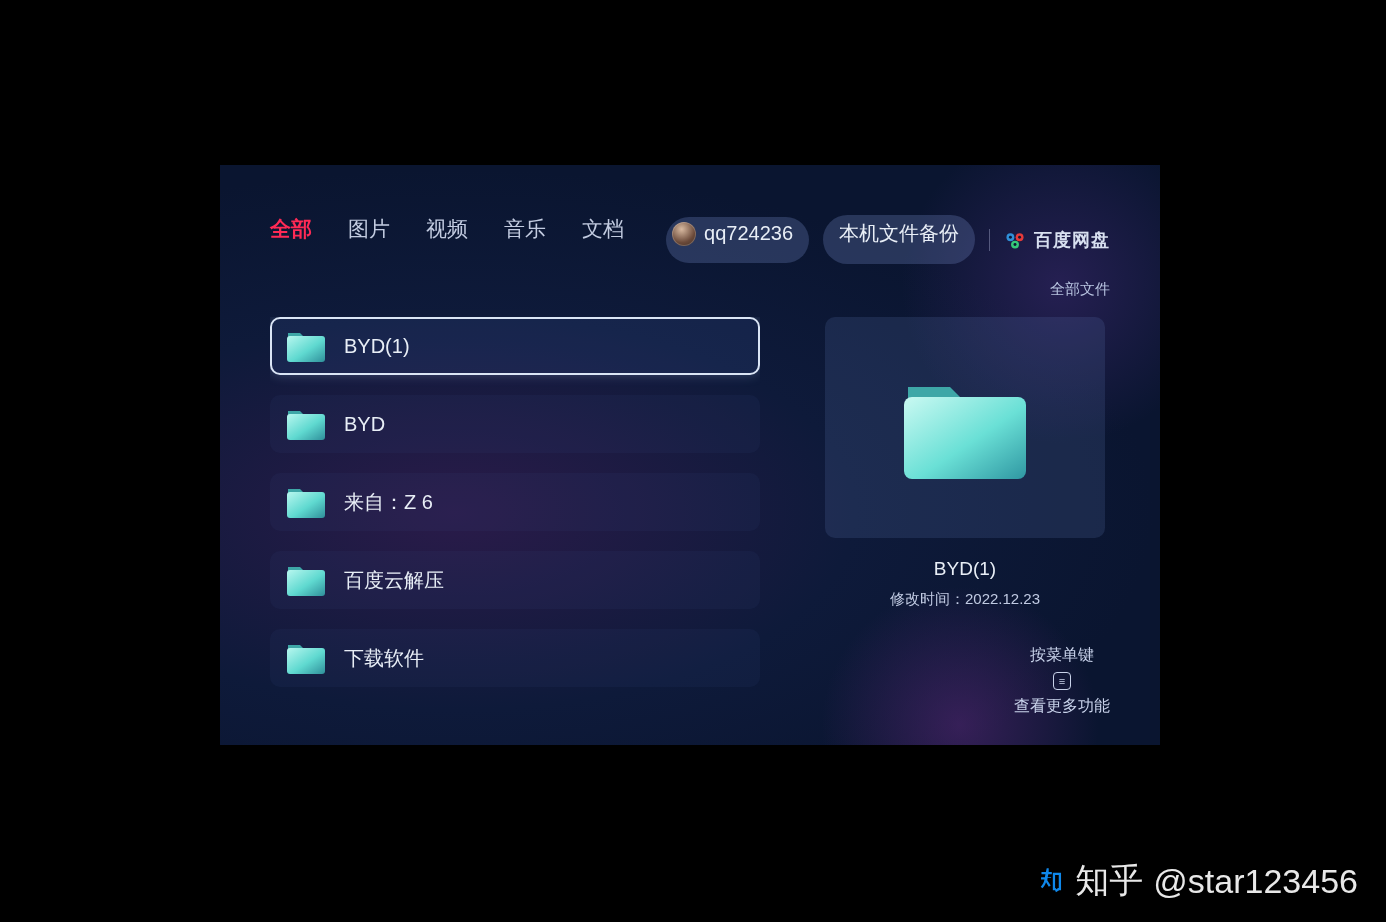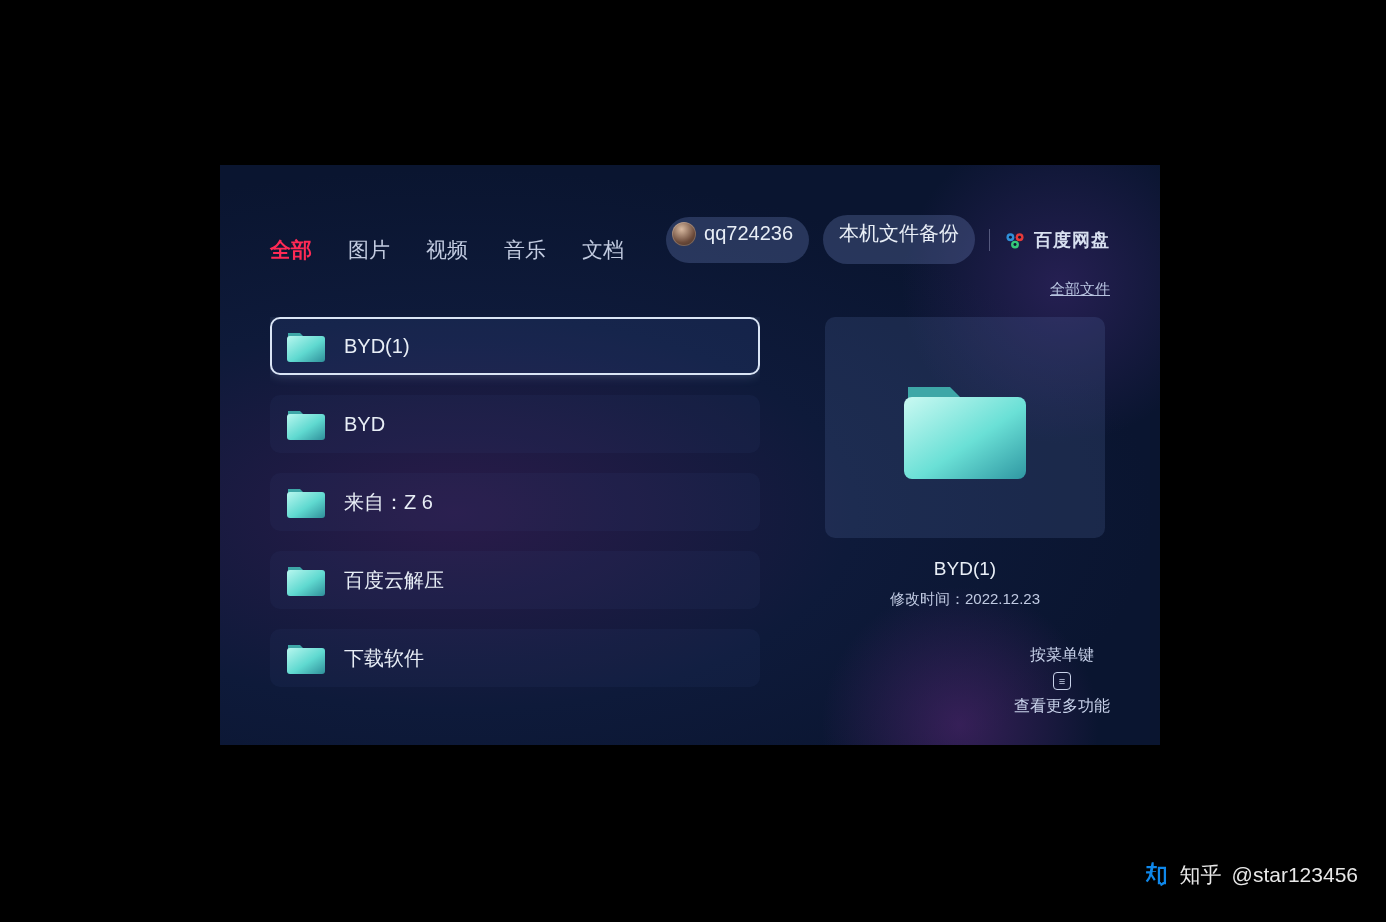--- a/index.html
+++ b/index.html
@@ -24,21 +24,21 @@
     content: "";
     position: absolute;
     right: 60px; bottom: -120px;
     width: 280px; height: 280px;
     background: radial-gradient(circle, rgba(90,40,120,0.55) 0%, rgba(30,20,60,0) 70%);
     border-radius: 50%;
   }
   .inner { position: relative; z-index: 2; padding: 50px 50px 0 50px; height: 100%; }
 
   
-  .header { display: flex; align-items: flex-end; justify-content: space-between; gap: 38px; }
+  .header { display: flex; align-items: flex-start; justify-content: space-between; gap: 38px; }
   .tabs { display: flex; gap: 36px; font-size: 21px; }
   .tab { color: #c2cbe0; cursor: pointer; }
   .tab.active { color: #ff2a55; font-weight: 600; }
   .header-right { display: flex; align-items: center; gap: 14px; }
   .pill {
     display: flex; align-items: center; gap: 8px;
     background: rgba(120,140,200,0.28);
     border-radius: 999px;
     padding: 5px 16px 17px 6px;
     font-size: 20px; color: #e8eef6;
@@ -47,21 +47,21 @@
   .pill.no-avatar { padding-left: 16px; }
   .avatar {
     width: 24px; height: 24px; border-radius: 50%;
     background: radial-gradient(circle at 40% 30%, #d8b9a0 0%, #6b4a3a 60%, #3a2a20 100%);
     box-shadow: 0 0 0 1px rgba(255,255,255,0.2) inset;
   }
   .divider { width: 1px; height: 22px; background: rgba(200,210,240,0.35); }
   .brand { display: flex; align-items: center; gap: 8px; font-size: 18px; color: #d8e0f0; letter-spacing: 1px; font-weight: 700; }
   .brand-icon { width: 22px; height: 22px; }
 
-  .breadcrumb { text-align: right; color: #b8c4e0; font-size: 15px; margin-top: 16px; text-decoration: underline; }
+  .breadcrumb { text-align: right; color: #b8c4e0; font-size: 15px; margin-top: 16px; }
 
   
   .main { display: flex; gap: 60px; margin-top: 18px; height: calc(100% - 130px); }
   .file-list { flex: 1 1 auto; display: flex; flex-direction: column; gap: 20px; overflow: hidden; }
   .file-row {
     display: flex; align-items: center; gap: 18px;
     padding: 12px 16px;
     border-radius: 10px;
     background: rgba(60,80,140,0.10);
     cursor: pointer;
@@ -96,23 +96,23 @@
     align-self: flex-end;
     flex-direction: column;
   }
   .hint-icon {
     display: inline-flex; width: 18px; height: 18px; border: 1.4px solid #c8d2ea; border-radius: 4px;
     align-items: center; justify-content: center; font-size: 11px;
   }
 
   .watermark {
     position: absolute;
-    right: 28px; bottom: 30px;
+    right: 28px; bottom: 18px;
     display: flex; align-items: center; gap: 10px;
-    color: #e8e8e8; font-size: 21px;
+    color: #e8e8e8; font-size: 34px;
     z-index: 50;
   }
   .zhihu-icon {
     width: 34px; height: 34px; color: #0f88eb;
   }
 </style>
 </head>
 <body>
 
 <svg width="0" height="0" style="position:absolute">

